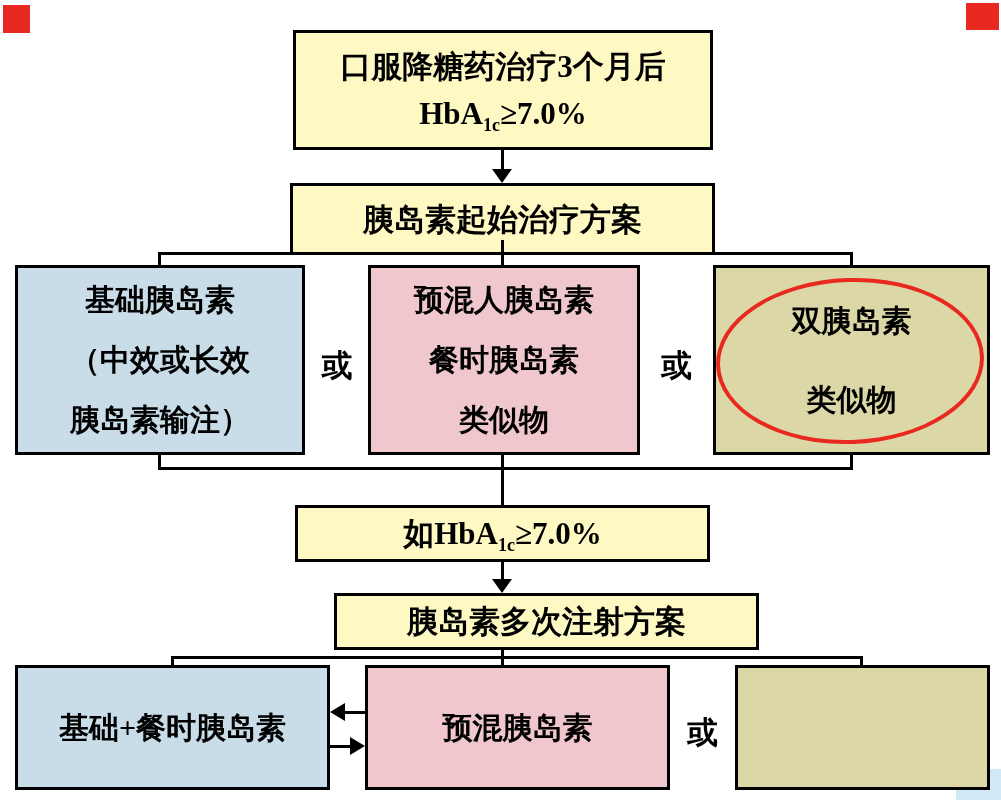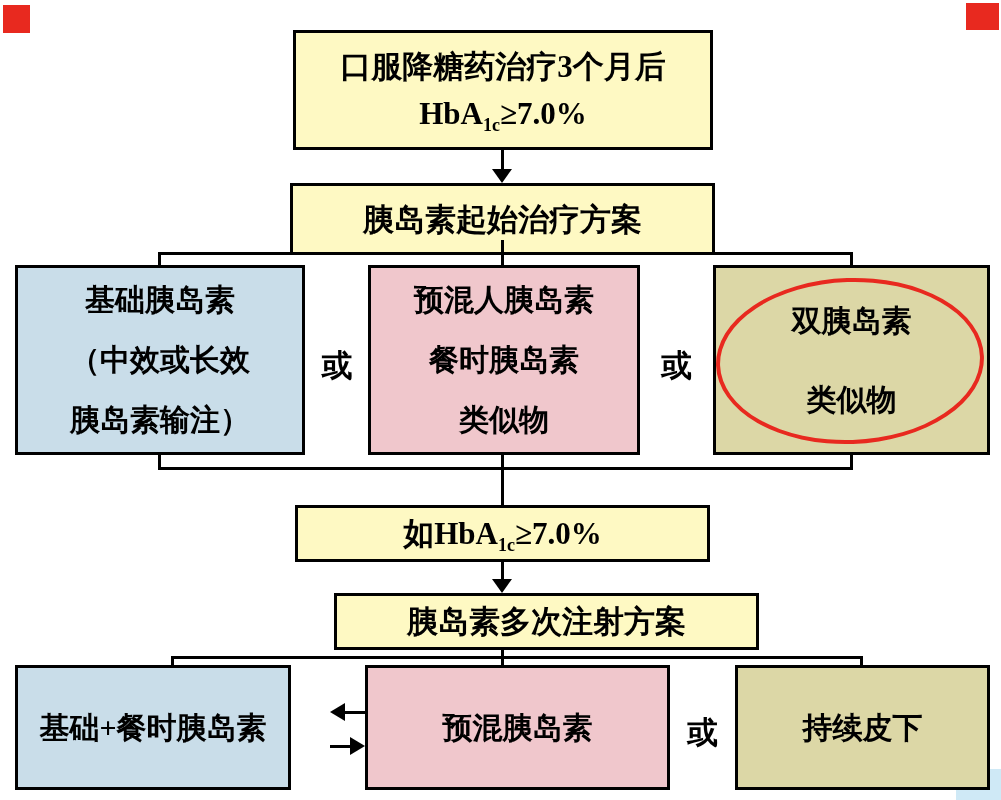--- a/index.html
+++ b/index.html
@@ -141,32 +141,31 @@
 
   <div class="box" style="left:290px; top:593px; width:425px; height:57px; font-size:31px;margin-left:44px;">
     <div class="line">胰岛素多次注射方案</div>
   </div>
 
   <div class="vline" style="left:501px; top:650px; height:15px;"></div>
   <div class="hline" style="left:171px; top:656px; width:692px;"></div>
   <div class="vline" style="left:171px; top:656px; height:9px;"></div>
   <div class="vline" style="left:860px; top:656px; height:9px;"></div>
 
-  <div class="box box-blue gap2" style="left:15px; top:665px; width:276px; height:125px;">
+  <div class="box box-blue gap2" style="left:15px; top:665px; width:315px; height:125px;">
     <div class="line">基础+餐时胰岛素</div>
   </div>
 
   <div class="hline" style="left:343px; top:711px; width:22px;"></div>
   <div class="arrowhead-left" style="left:330px; top:703px;"></div>
   <div class="hline" style="left:330px; top:745px; width:22px;"></div>
   <div class="arrowhead-right" style="left:350px; top:737px;"></div>
 
   <div class="box box-pink gap2" style="left:365px; top:665px; width:305px; height:125px;">
     <div class="line">预混胰岛素</div>
   </div>
 
   <div class="or-label" style="left:670px; top:712px; width:65px;">或</div>
 
   <div class="box box-khaki gap2" style="left:735px; top:665px; width:255px; height:125px;">
-    <div class="line">持续皮下</div>
   </div>
 
 </div>
 
 </body></html>

